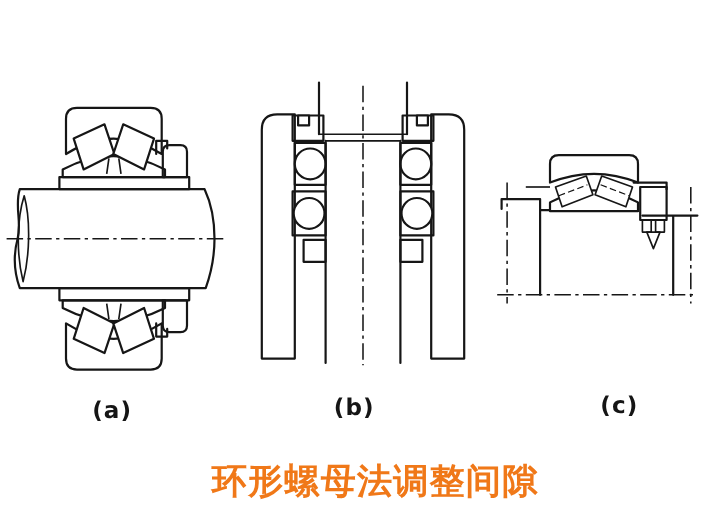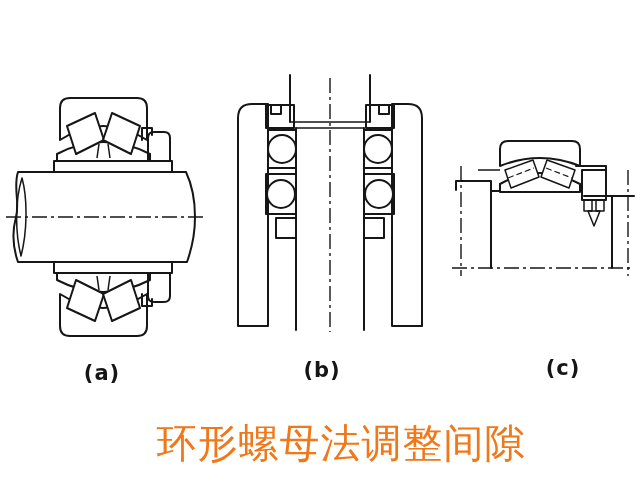--- a/index.html
+++ b/index.html
@@ -8,21 +8,21 @@
     overflow:hidden;font-family:"Liberation Sans",sans-serif;
   }
   .drawing-svg{position:absolute;left:0;top:0;}
   .fig-label{
     position:absolute;transform:translateX(-50%);
     font-weight:bold;font-size:21px;color:#151515;letter-spacing:1px;
     font-family:"DejaVu Sans","Liberation Sans",sans-serif;
   }
   .caption{
     position:absolute;transform:translateX(-50%);white-space:nowrap;
-    font-weight:normal;font-size:40px;color:#F07818;letter-spacing:1px;
+    font-weight:bold;font-size:32px;color:#F07818;letter-spacing:1px;
     font-family:"DejaVu Sans","Liberation Sans",sans-serif;
   }
   .cl{stroke:#161616;stroke-width:1.4;stroke-dasharray:15 4 3 4;fill:none;}
   .ln{stroke:#161616;stroke-width:2;fill:none;stroke-linejoin:round;stroke-linecap:round;}
   .ln-thin{stroke:#161616;stroke-width:1.5;fill:none;stroke-linejoin:round;}
   .wh{fill:#ffffff;}
 </style>
 </head>
 <body>
 

